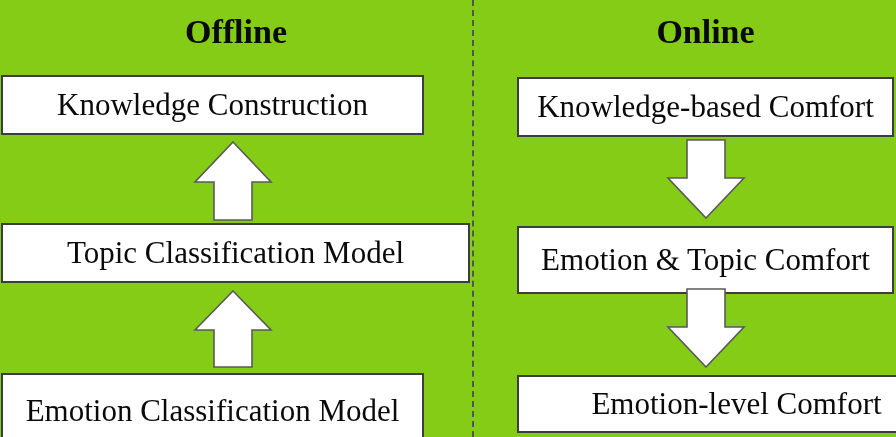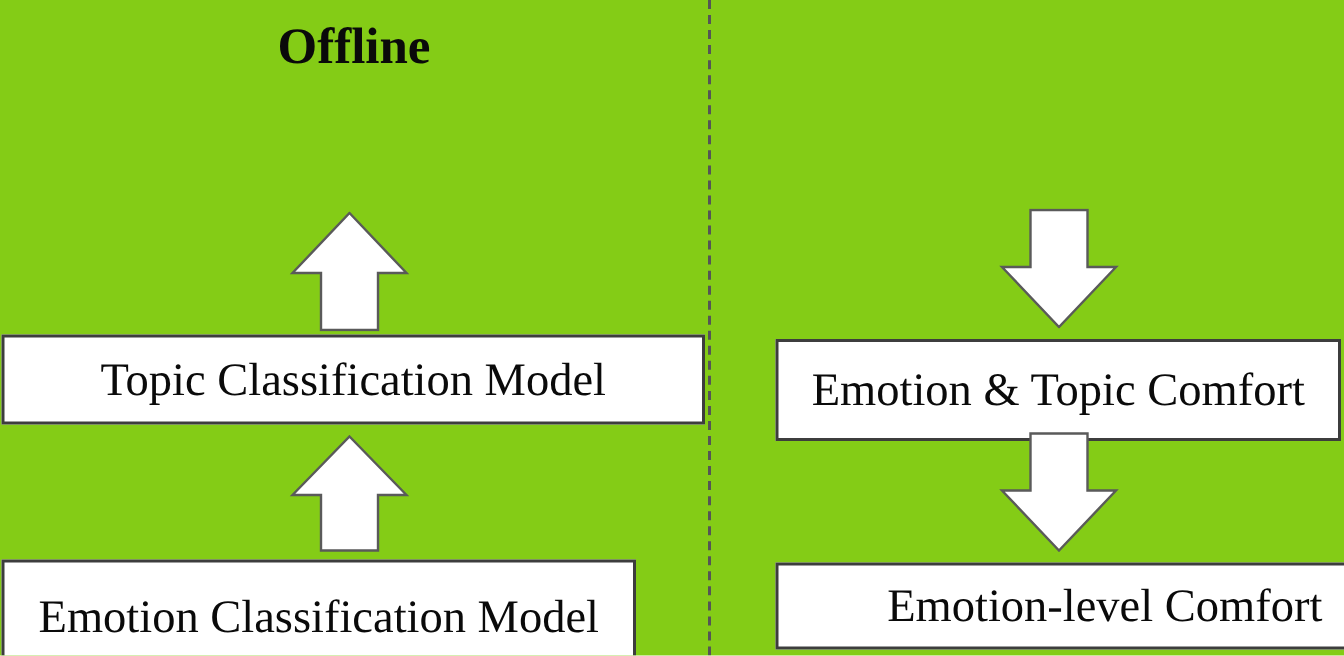--- a/index.html
+++ b/index.html
@@ -69,41 +69,48 @@
   .arr-r1 { left: 666px; top: 139px; }
   .arr-r2 { left: 666px; top: 288px; }
   .arrow svg { display: block; width: 100%; height: 100%; }
 </style>
 </head>
 <body>
 
 <div class="stage">
 
   <div class="col-title title-offline">Offline</div>
+  <div class="col-title title-online">Online</div>
 
   <div class="divider"></div>
 
+  <div class="fbox box-l1">
+    <span>Knowledge Construction</span>
+  </div>
   <div class="fbox box-l2">
     <span>Topic Classification Model</span>
   </div>
   <div class="fbox box-l3">
     <span>Emotion Classification Model</span>
   </div>
 
   <div class="arrow arr-l1">
     <svg viewBox="0 0 80 80" preserveAspectRatio="none">
       <polygon points="40,1 78,41 59,41 59,79 21,79 21,41 2,41" fill="#ffffff" stroke="#5a5a5a" stroke-width="1.6" stroke-linejoin="miter"></polygon>
     </svg>
   </div>
   <div class="arrow arr-l2">
     <svg viewBox="0 0 80 80" preserveAspectRatio="none">
       <polygon points="40,1 78,41 59,41 59,79 21,79 21,41 2,41" fill="#ffffff" stroke="#5a5a5a" stroke-width="1.6" stroke-linejoin="miter"></polygon>
     </svg>
   </div>
 
+  <div class="fbox box-r1">
+    <span>Knowledge-based Comfort</span>
+  </div>
   <div class="fbox box-r2">
     <span>Emotion &amp; Topic Comfort</span>
   </div>
   <div class="fbox box-r3">
     <span>Emotion-level Comfort</span>
   </div>
 
   <div class="arrow arr-r1">
     <svg viewBox="0 0 80 80" preserveAspectRatio="none">
       <polygon points="21,1 59,1 59,39 78,39 40,79 2,39 21,39" fill="#ffffff" stroke="#5a5a5a" stroke-width="1.6" stroke-linejoin="miter"></polygon>

